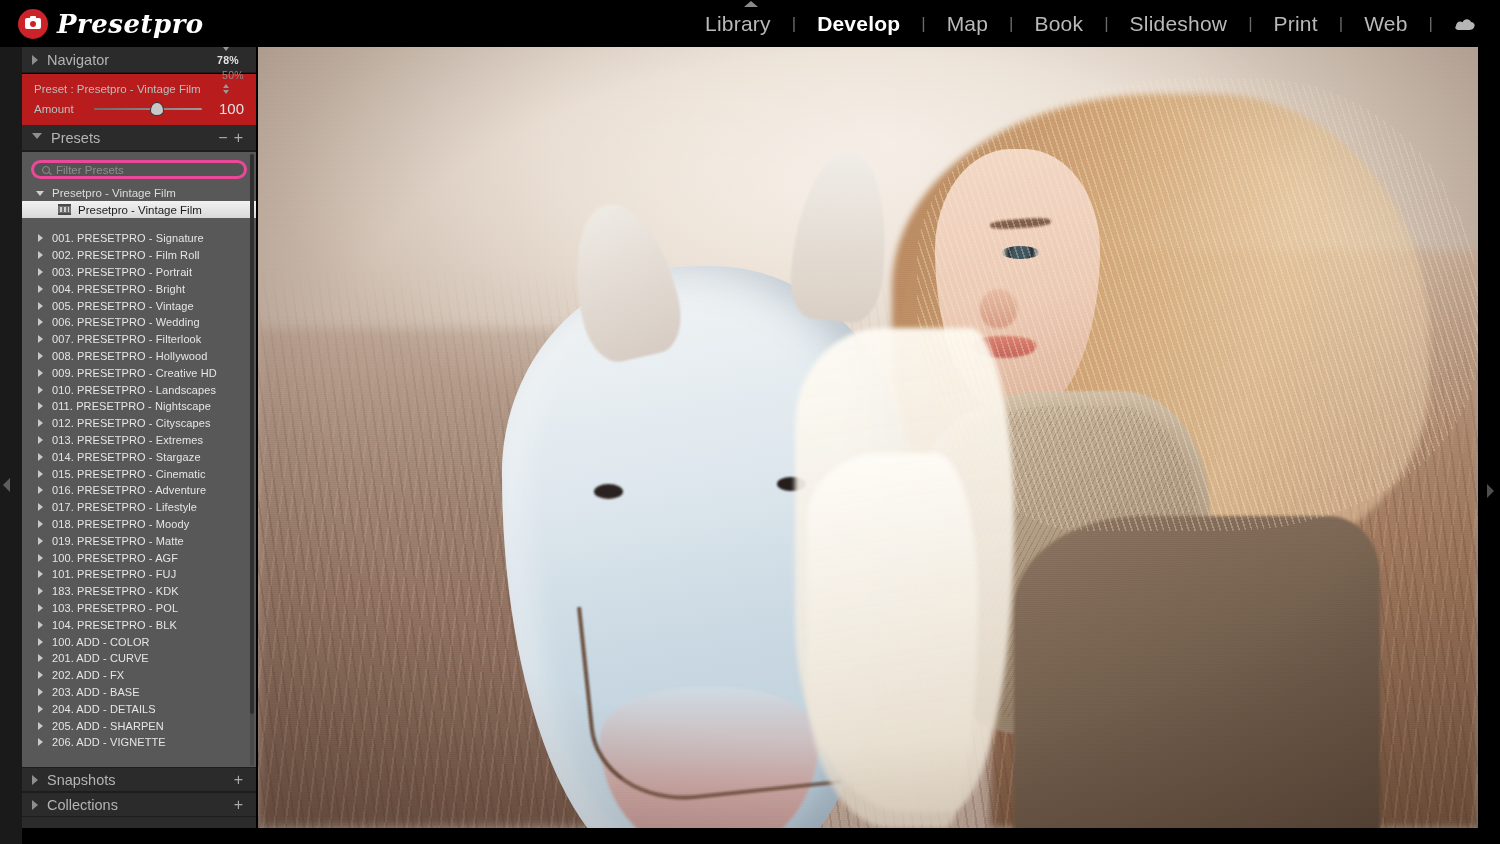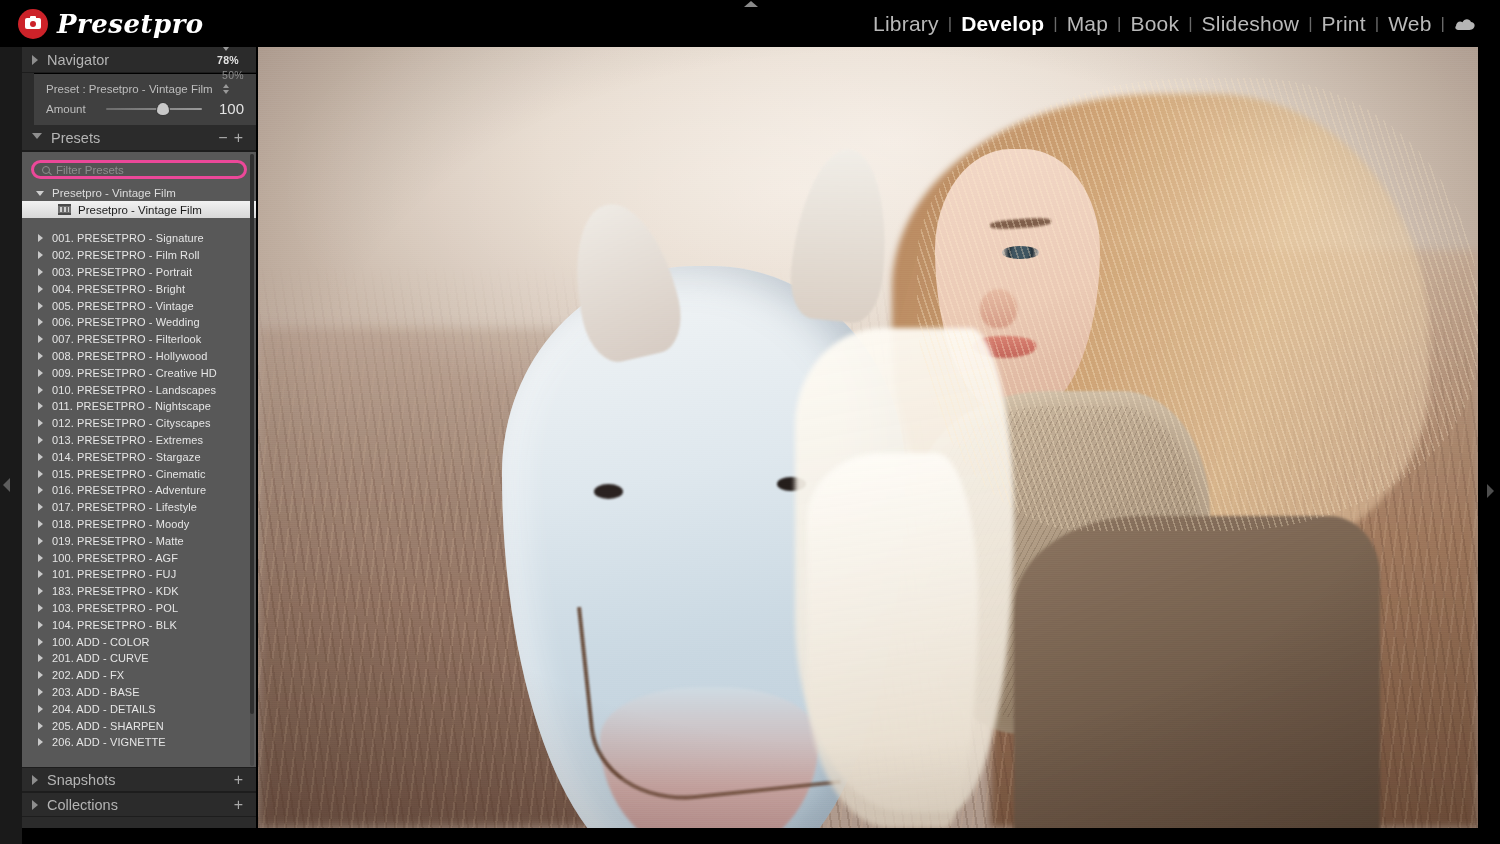--- a/index.html
+++ b/index.html
@@ -32,21 +32,21 @@
   .cam-body:after {
     content: ""; position: absolute; left: 5px; top: 3px;
     width: 6px; height: 6px; border-radius: 50%; background: #cc2229;
   }
   .brand-name {
     margin-left: 9px; color: #fff; font-family: "DejaVu Serif", serif;
     font-style: italic; font-size: 26px; font-weight: 700; letter-spacing: .5px;
   }
   .topnav {
     position: absolute; right: 14px; top: 0; height: 47px;
-    display: flex; align-items: center; gap: 0;
+    display: flex; align-items: center; gap: 12px;
   }
   .topnav .mod {
     color: #b9b9b9; font-size: 21px; padding: 0 9px; letter-spacing: .2px;
     cursor: pointer;
   }
   .topnav .mod.active { color: #fff; font-weight: 700; }
   .topnav .sep { color: #6a6a6a; font-size: 17px; }
   .cloud-icon { padding: 0 10px 0 9px; display: flex; align-items: center; }
 
   .top-arrow {
@@ -92,21 +92,21 @@
   .stepper { display: flex; flex-direction: column; gap: 2px; margin: 0 5px 0 1px; }
   .stepper i {
     width: 0; height: 0; border-left: 3.5px solid transparent;
     border-right: 3.5px solid transparent;
   }
   .stepper i.up { border-bottom: 4px solid #999; }
   .stepper i.dn { border-top: 4px solid #999; }
   .hdr-btn { color: #a9a9a9; font-size: 16px; padding: 0 3px; cursor: pointer; line-height: 1; }
 
   .nav-body {
-    background: #404040; border-top: 1px solid #000; padding: 6px 8px 8px 8px; margin-left: 12px;
+    background: #b91c1c; border-top: 1px solid #000; padding: 6px 8px 8px 8px;
   }
   .preset-line { color: #bdbdbd; font-size: 11.5px; padding: 3px 4px 5px 4px; }
   .amount-row { display: flex; align-items: center; padding: 0 4px; }
   .amount-lbl { color: #bdbdbd; font-size: 11.5px; width: 52px; }
   .slider { position: relative; flex: 1; height: 12px; margin: 0 8px; }
   .slider .track {
     position: absolute; top: 5px; left: 0; right: 0; height: 2px;
     background: linear-gradient(90deg,#6c6c6c,#9a9a9a);
     border-radius: 1px;
   }

